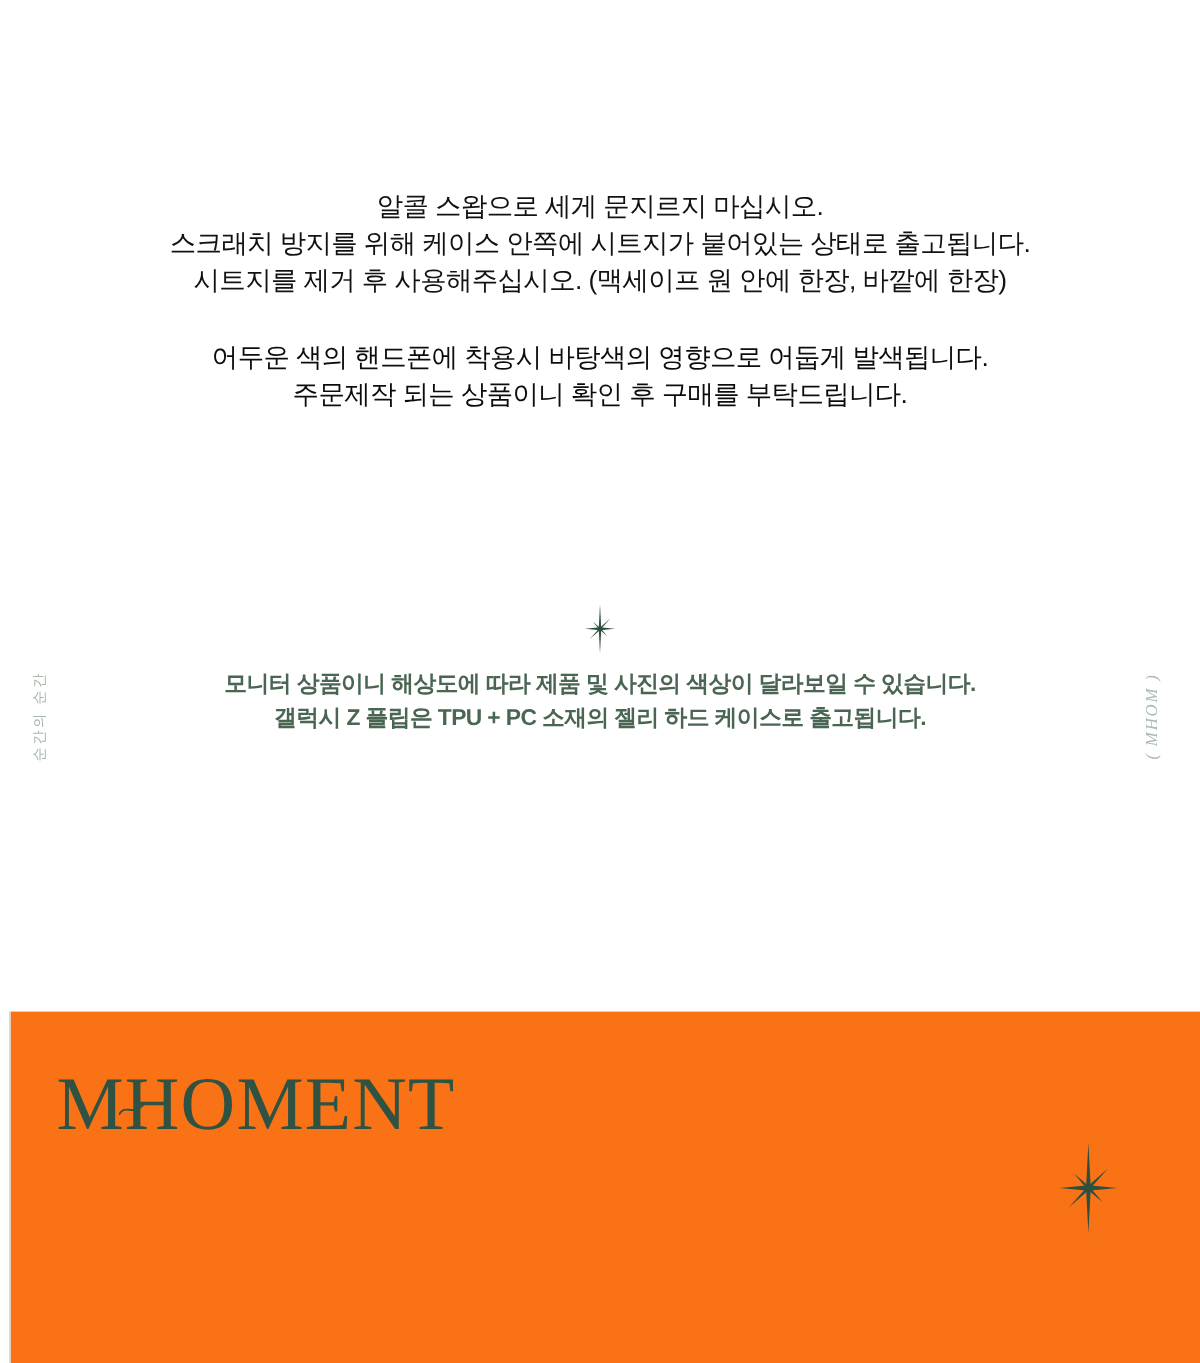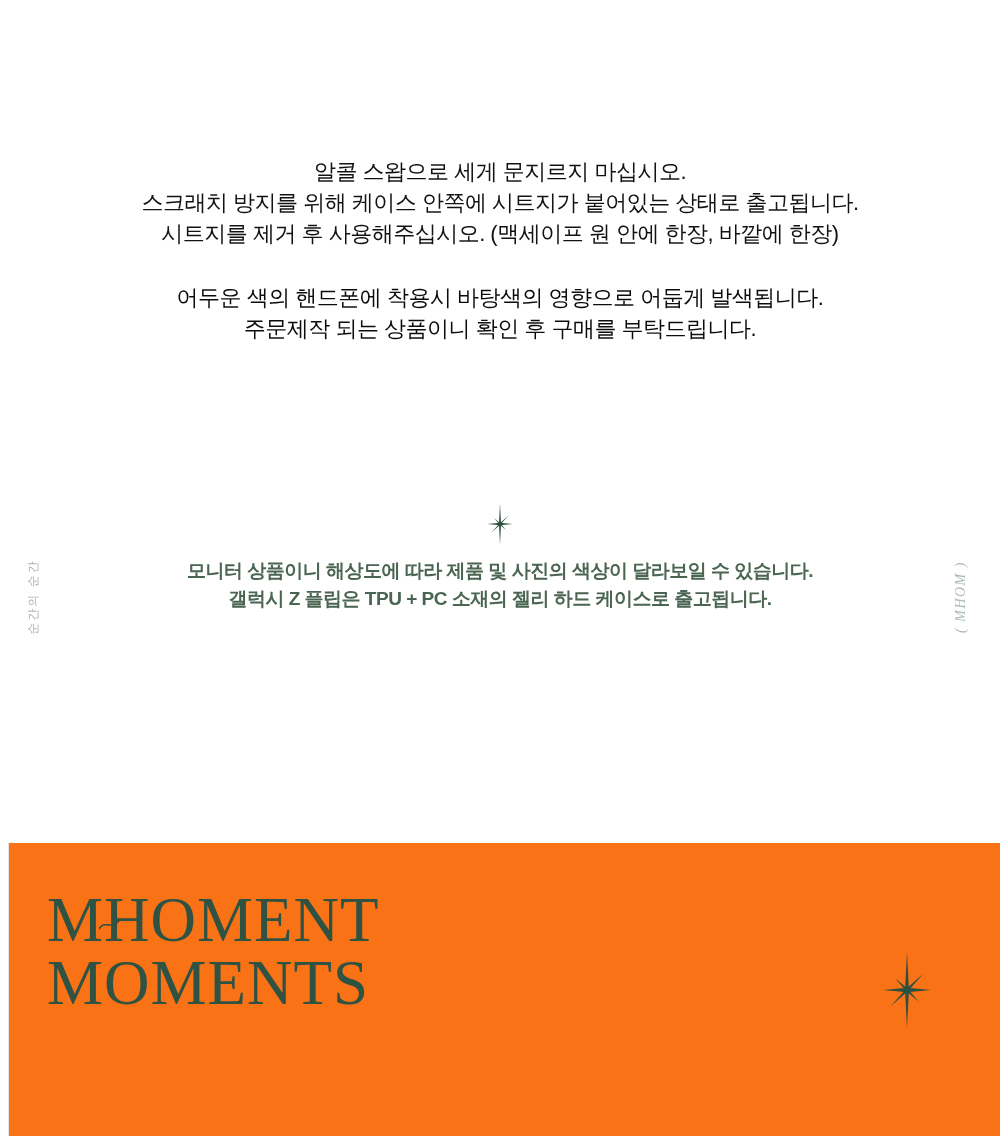--- a/index.html
+++ b/index.html
@@ -90,21 +90,20 @@
   <div>모니터 상품이니 해상도에 따라 제품 및 사진의 색상이 달라보일 수 있습니다.</div>
   <div>갤럭시 Z 플립은 TPU + PC 소재의 젤리 하드 케이스로 출고됩니다.</div>
 </div>
 
 <div class="abs side-label side-left">순간의 순간</div>
 <div class="abs side-label side-right">( MHOM )</div>
 
 <div class="abs bottom-section">
   <div class="logo">
     <div>MHOMENT</div>
-    <div>MOMENTS</div>
     <svg class="mh-ligature" width="22" height="16" viewBox="0 0 22 16">
       <path d="M0,12 C6,2 11,14 21,3" fill="none" stroke="#2f5243" stroke-width="1.6"></path>
     </svg>
   </div>
 
   <svg class="star" style="position:absolute;left:870px;top:108px;" width="56" height="78" viewBox="0 0 100 140">
     <g transform="rotate(45 50 70)">
       <polygon points="50,28 52.5,70 50,112 47.5,70" fill="#2d4f3f"></polygon>
       <polygon points="20,70 50,67.5 80,70 50,72.5" fill="#2d4f3f"></polygon>
     </g>

